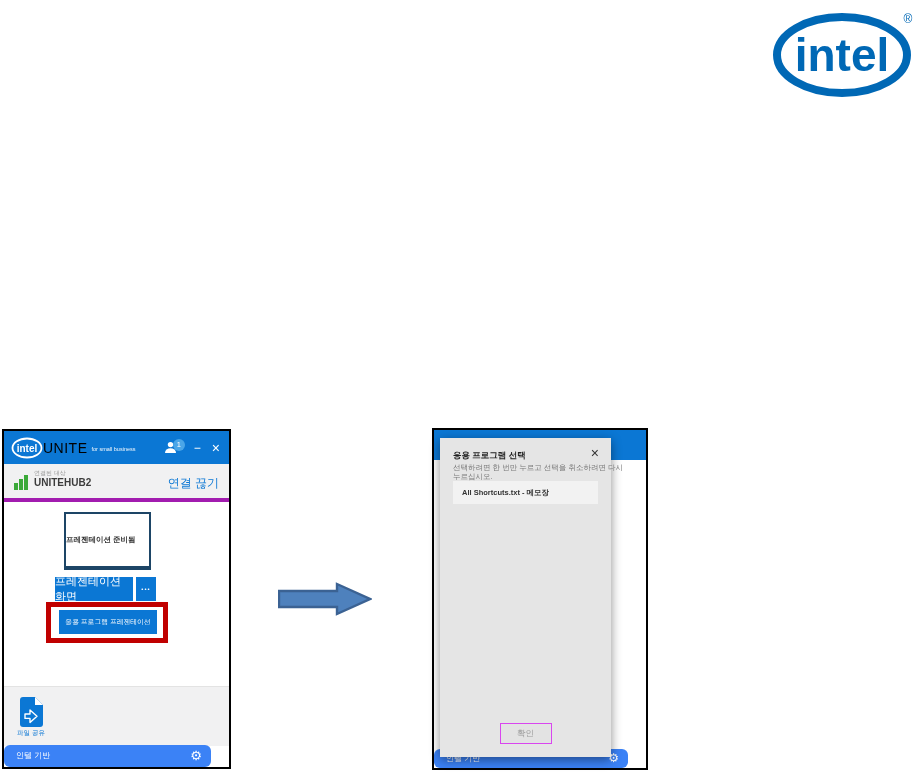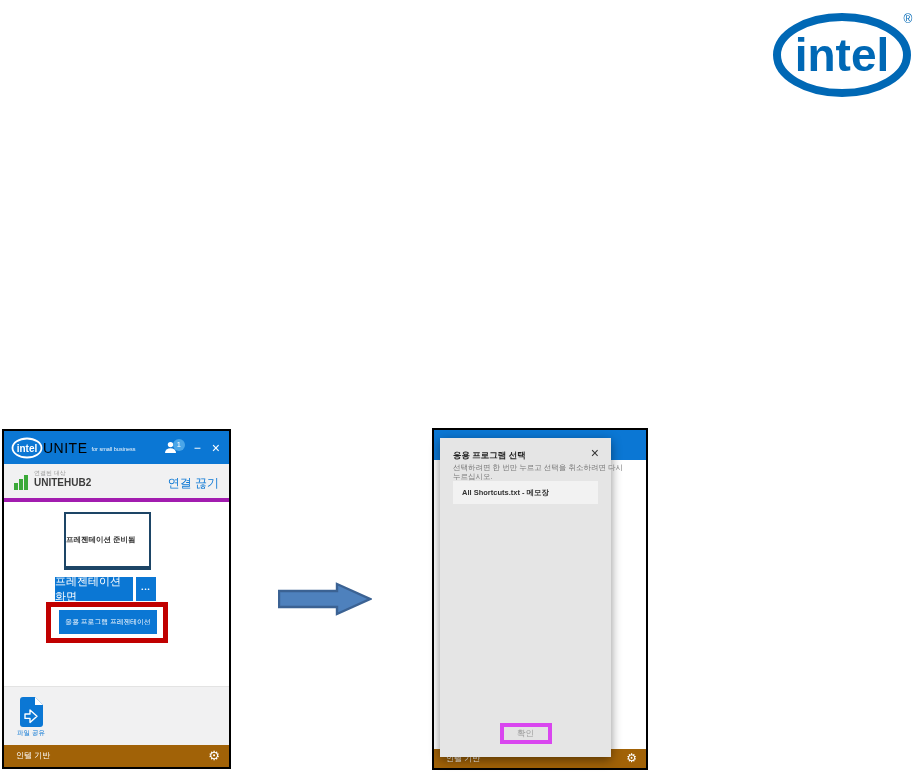--- a/index.html
+++ b/index.html
@@ -44,21 +44,21 @@
        box-sizing:border-box;cursor:pointer;}
   #btn-present{left:51px;top:146px;width:78px;height:24px;font-size:11px;}
   #btn-more{left:132px;top:146px;width:20px;height:24px;font-size:6px;letter-spacing:1px;}
   #red-box{left:42px;top:171px;width:122px;height:41px;border:5px solid #C00000;box-sizing:border-box;}
   #btn-app{left:55px;top:179px;width:98px;height:24px;font-size:6.8px;}
 
   .sharebar{position:absolute;left:0;top:255px;right:0;height:59px;background:#F1F1F2;border-top:1px solid #E3E3E3;}
   .share-ic{position:absolute;left:15px;top:10px;}
   .share-label{position:absolute;left:3px;top:42px;width:48px;text-align:center;font-size:6.5px;color:#0B77D4;}
 
-  .footbar{position:absolute;left:0;bottom:0;right:0;height:22px;background:#a16207;}
+  .footbar{position:absolute;left:0;bottom:0;right:18px;height:22px;background:#3b82f6;border-radius:6px;}
   .foot-brand{position:absolute;left:12px;top:0;line-height:22px;font-size:8px;color:#fff;}
   .foot-gear{position:absolute;right:9px;top:0;line-height:22px;font-size:13px;color:#fff;cursor:pointer;}
 
   
   #arrow{left:278px;top:582px;width:94px;height:34px;}
 
   
   #win-right{left:432px;top:428px;width:216px;height:342px;}
   #win-right .titlebar{height:30px;}
   #win-right .footbar{height:19px;}
@@ -67,21 +67,21 @@
 
   .dialog{position:absolute;left:6px;top:8px;width:171px;height:319px;background:#e5e5e5;
           box-shadow:0 3px 10px rgba(0,0,0,.45);box-sizing:border-box;z-index:5;}
   .dlg-title{position:absolute;left:13px;top:12px;font-size:8.5px;font-weight:bold;color:#222;}
   .dlg-close{position:absolute;right:12px;top:8px;font-size:14px;color:#333;line-height:1;cursor:pointer;}
   .dlg-sub{position:absolute;left:13px;top:25px;width:172px;font-size:7.5px;line-height:9px;color:#777;}
   .dlg-list{position:absolute;left:13px;top:43px;right:13px;}
   .dlg-item{height:23px;background:#F2F2F2;margin-bottom:7px;display:flex;align-items:center;
             padding-left:9px;font-size:7.5px;font-weight:bold;color:#333;cursor:pointer;}
   .dlg-ok{position:absolute;left:50%;transform:translateX(-50%);bottom:13px;width:52px;height:21px;
-          background:#E3E3E3;border:4px solid #d946ef;box-sizing:border-box;color:#9a9a9a;
+          background:#E3E3E3;border:1px solid #d946ef;box-sizing:border-box;color:#9a9a9a;
           font-size:8.5px;display:flex;align-items:center;justify-content:center;}
 </style>
 </head>
 <body>
 
 <div class="abs" id="intel-logo">
   <svg width="146" height="100" viewBox="0 0 146 100">
     <ellipse cx="70" cy="51" rx="65" ry="38" fill="none" stroke="#0068B5" stroke-width="8"></ellipse>
     <text x="70" y="67" text-anchor="middle" font-size="46" font-weight="bold" fill="#0068B5" font-family="Liberation Sans, DejaVu Sans, sans-serif">intel</text>
     <text x="136" y="19" text-anchor="middle" font-size="12" fill="#0068B5" font-family="Liberation Sans, DejaVu Sans, sans-serif">®</text>

